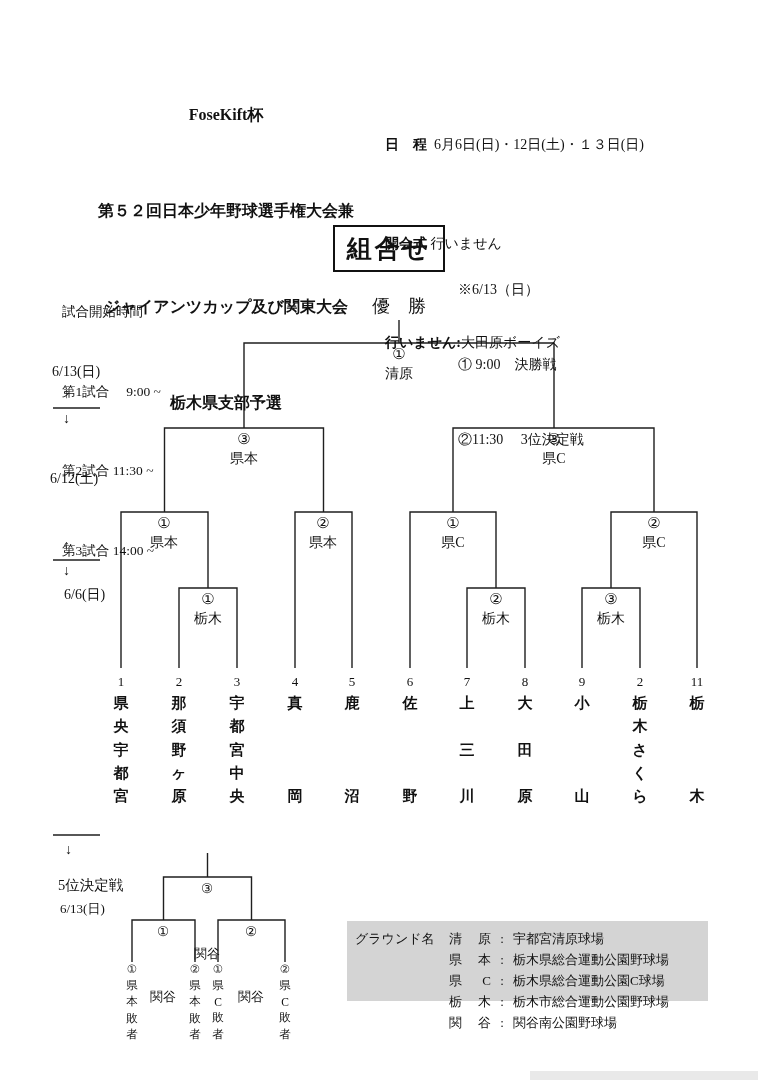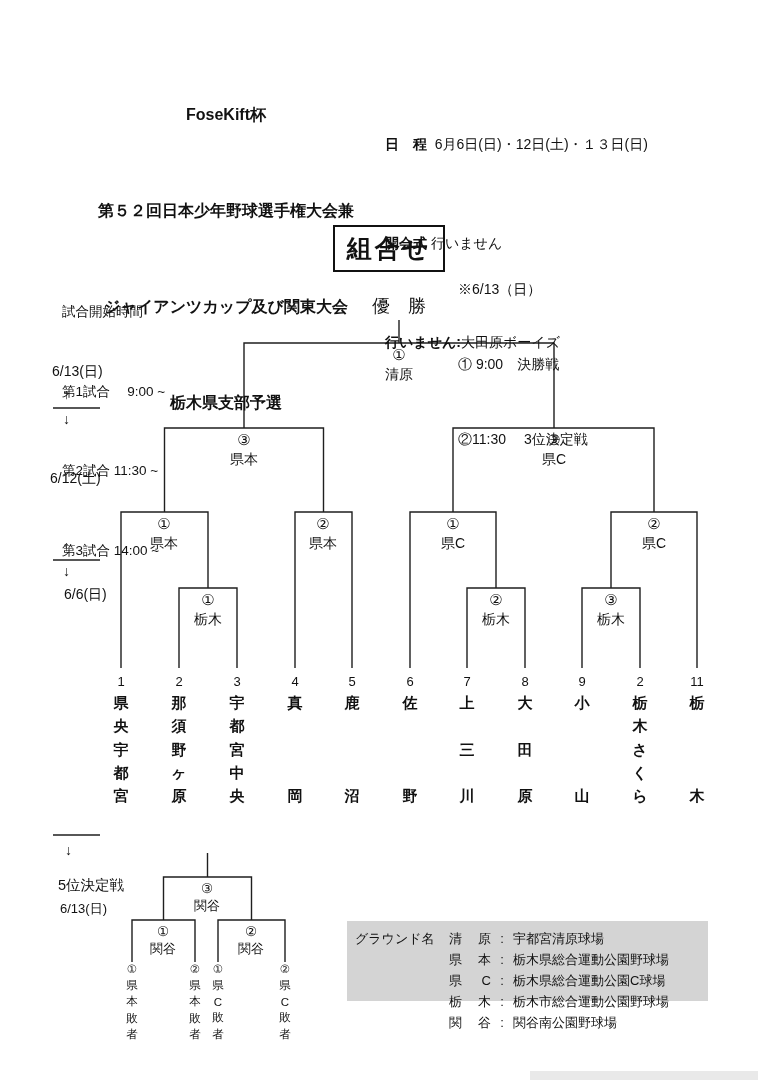--- a/index.html
+++ b/index.html
@@ -1,17 +1,17 @@
 <!DOCTYPE html>
 <html><head>
 <meta charset="utf-8">
 <style>
   html,body{margin:0;padding:0;background:#fff;}
   .page{position:relative;width:758px;height:1080px;background:#fff;overflow:hidden;
-        font-family:Liberation Sans, sans-serif;color:#111;}
+        font-family:Liberation Serif, serif;color:#111;}
   .abs{position:absolute;}
   svg.lines{position:absolute;left:0;top:0;}
   svg.lines path{fill:none;stroke:#1f1f1f;stroke-width:1.4px;}
 
   .title-block{left:40px;top:35px;width:372px;text-align:center;font-weight:700;
                font-size:16px;line-height:32px;white-space:pre;}
   .info-block{left:385px;top:62px;font-size:14px;line-height:33px;white-space:pre;}
   .info-block b{font-weight:700;margin-top:12px;}
 
   .start-times{left:62px;top:246px;font-size:13.5px;line-height:26.5px;white-space:pre;}
@@ -19,21 +19,21 @@
                  display:flex;align-items:center;justify-content:center;
                  font-size:25px;font-weight:700;letter-spacing:3px;}
   .note-block{left:458px;top:227px;font-size:14px;line-height:25px;white-space:pre;}
 
   .champion{left:399px;top:294px;transform:translateX(-50%);font-size:18px;font-weight:500;white-space:pre;}
 
   .match-label{position:absolute;width:96px;margin-left:-48px;text-align:center;}
   .match-label .game{font-size:15px;line-height:17px;}
   .match-label .venue{font-size:14px;line-height:22px;}
   .match-label.small .game{font-size:13.5px;line-height:15px;}
-  .match-label.small .venue{font-size:13px;line-height:20px;}
+  .match-label.small .venue{font-size:13px;line-height:20px;margin-top:48px;}
 
   .date-label{font-size:14px;white-space:pre;}
   .date-label.sm{font-size:13px;}
   .section-title{font-size:14.5px;}
   .arrow{font-size:14px;line-height:14px;}
 
   .team-col{position:absolute;top:671px;width:26px;margin-left:-13px;text-align:center;}
   .team-no{font-size:13px;height:21px;line-height:21px;}
   .team-name{display:flex;flex-direction:column;justify-content:space-between;
              height:112px;margin-top:2px;font-size:15px;font-weight:700;}

